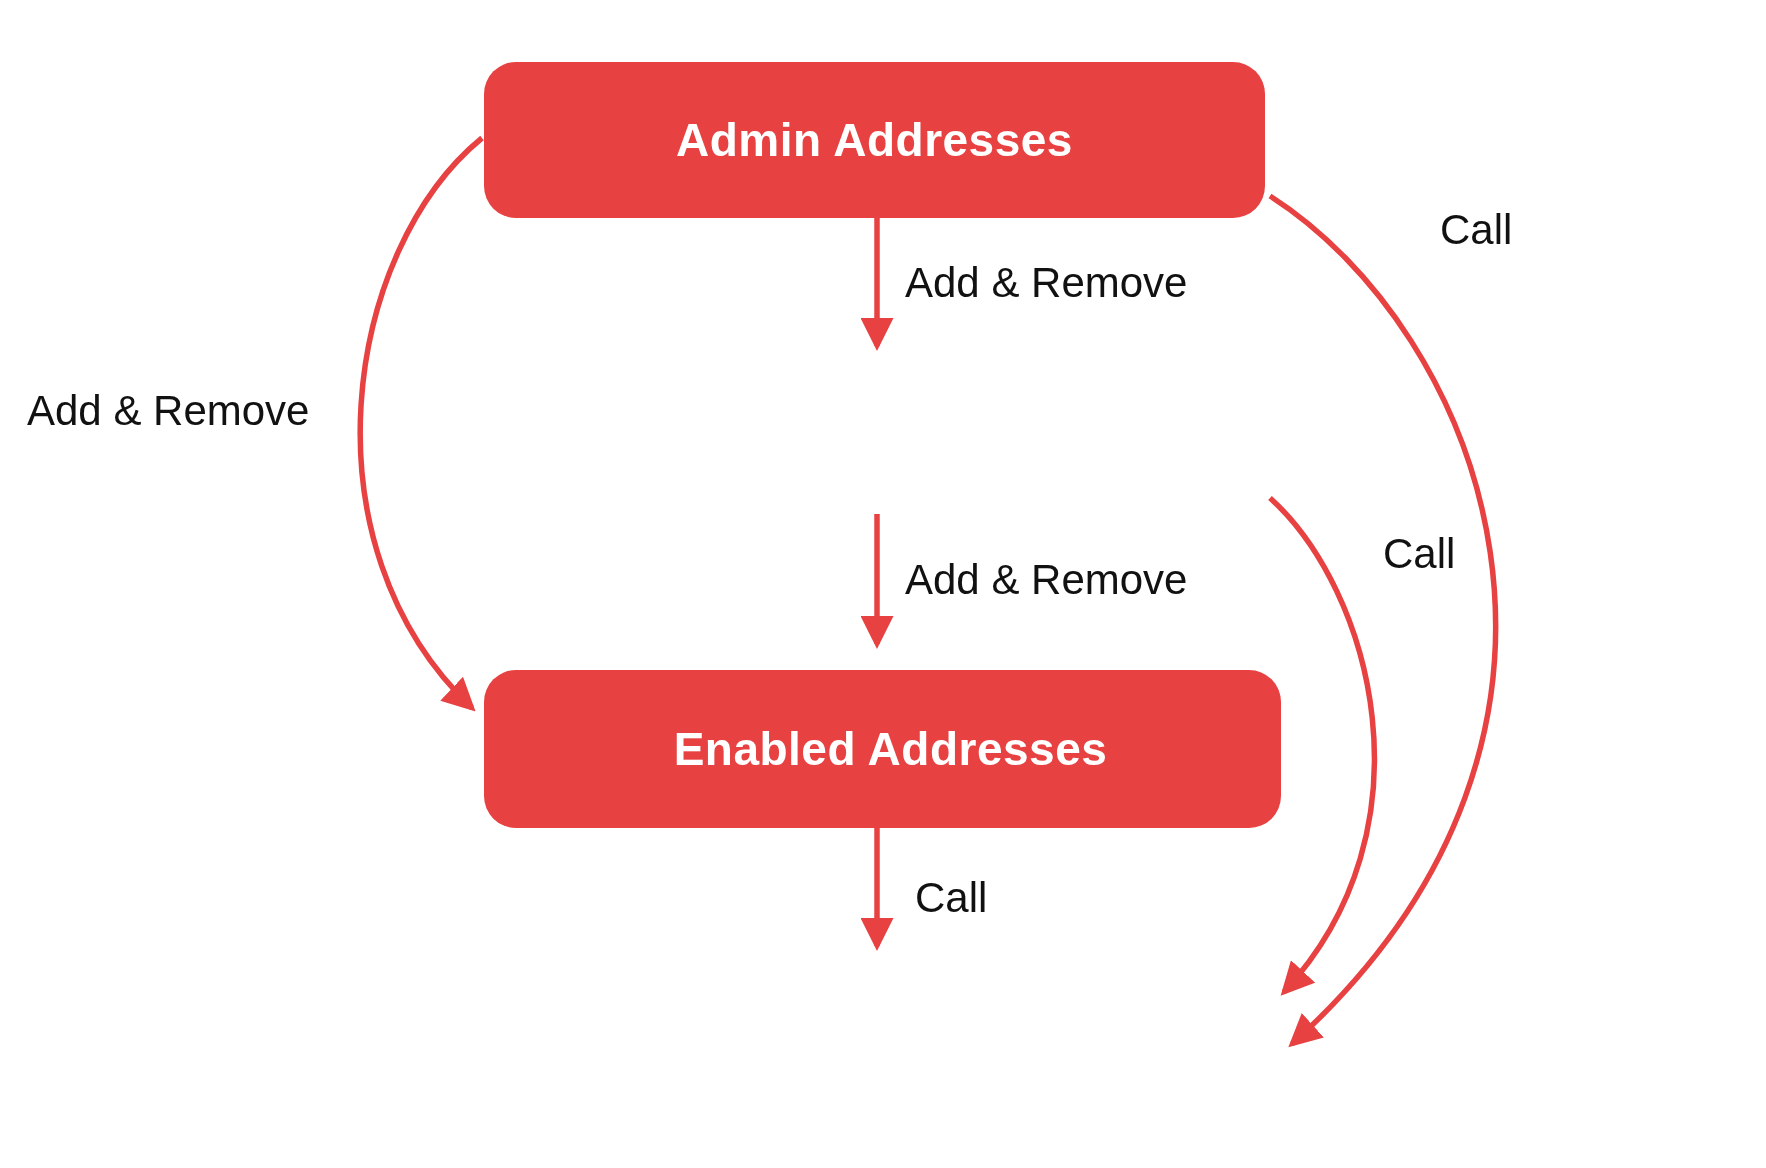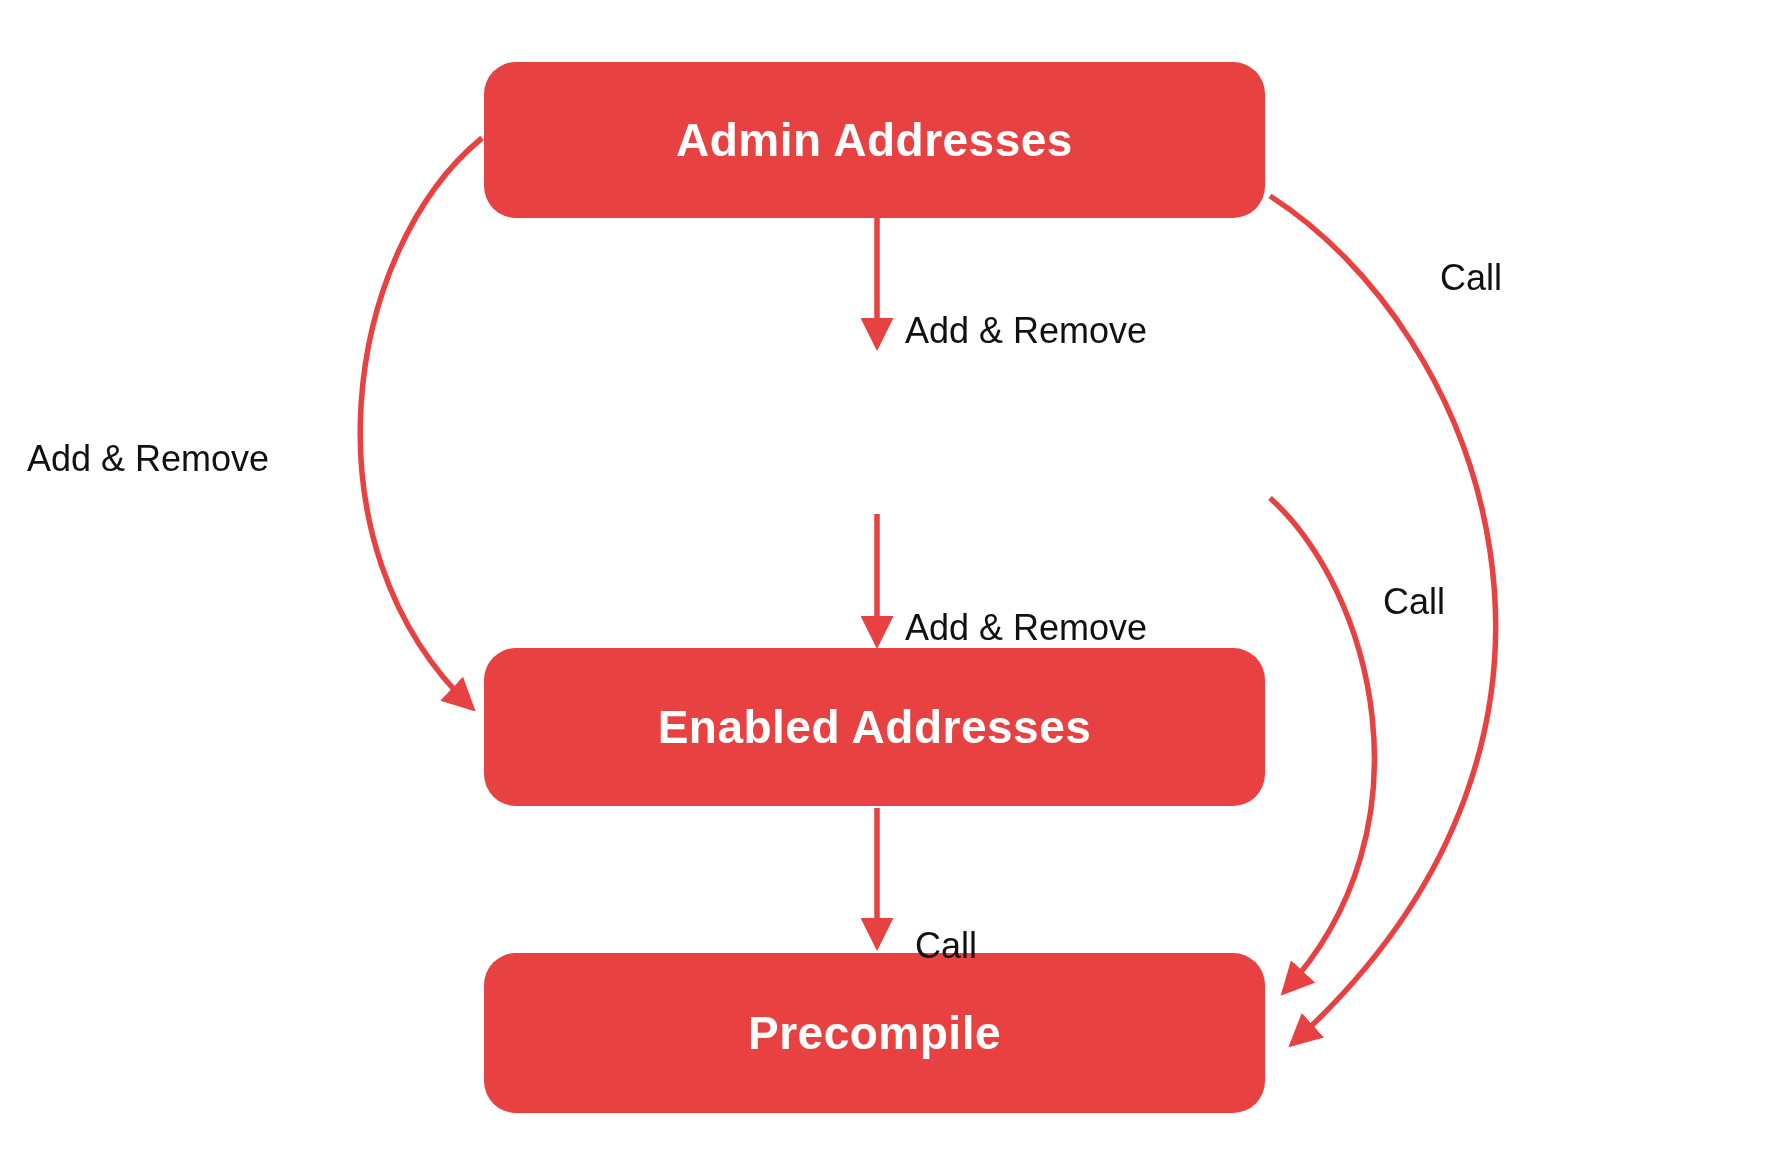--- a/index.html
+++ b/index.html
@@ -31,29 +31,28 @@
     display: flex;
     align-items: center;
     justify-content: center;
     color: #ffffff;
     font-size: 46px;
     font-weight: bold;
     letter-spacing: 0.5px;
   }
   .node-admin      { top: 62px;  height: 156px; }
   .node-manager    { top: 353px; height: 161px; }
-  .node-enabled    { top: 648px; height: 158px; }
+  .node-enabled    { top: 670px; height: 158px; padding-left: 16px; }
   .node-precompile { top: 953px; height: 160px; }
   .edge-label {
     position: absolute;
     color: #111111;
-    font-size: 36px;
+    font-size: 42px;
     white-space: nowrap;
     transform: translateY(-50%);
-    margin-top: 48px;
   }
   .el-0 { left: 905px;  top: 283px; }
   .el-1 { left: 905px;  top: 580px; }
   .el-2 { left: 915px;  top: 898px; }
   .el-3 { left: 27px;   top: 411px; }
   .el-4 { left: 1440px; top: 230px; }
   .el-5 { left: 1383px; top: 554px; }
   .edge-path {
     fill: none;
     stroke: #E84142;
@@ -87,23 +86,20 @@
 
   <div class="node node-admin">
     <span>Admin Addresses</span>
   </div>
 
 
   <div class="node node-enabled">
     <span>Enabled Addresses</span>
   </div>
 
-  <div class="node node-precompile">
-    <span>Precompile</span>
-  </div>
 
   <div class="edge-label el-0">Add &amp; Remove</div>
 
   <div class="edge-label el-1">Add &amp; Remove</div>
 
   <div class="edge-label el-2">Call</div>
 
   <div class="edge-label el-3">Add &amp; Remove</div>
 
   <div class="edge-label el-4">Call</div>

